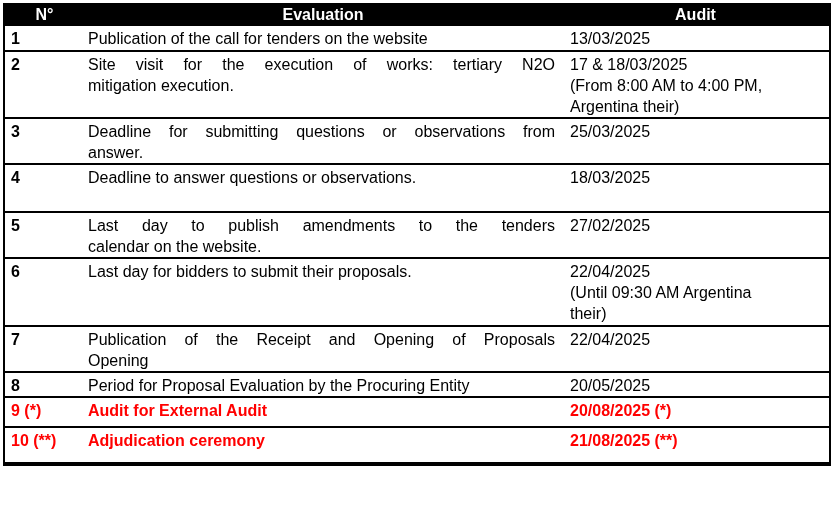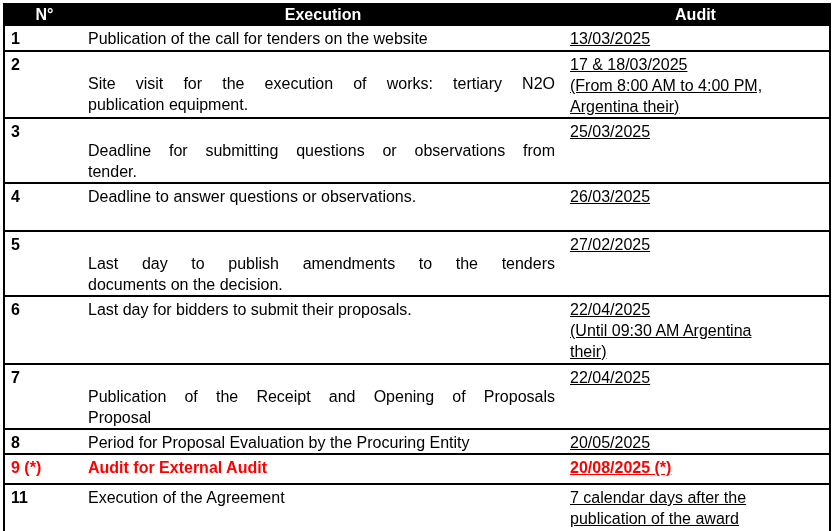--- a/index.html
+++ b/index.html
@@ -39,23 +39,23 @@
     font-weight:bold;
     font-size:16px;
     text-align:center;
     vertical-align:middle;
     padding:0;
   }
   tbody tr{border-bottom:2px solid var(--border);}
   tbody td{vertical-align:top;padding-top:2px;}
   td.no{padding-left:6px;font-weight:bold;white-space:nowrap;}
   td.ms{padding-left:4px;padding-right:7px;}
-  td.dt{padding-left:8px;padding-right:4px;text-decoration:underline;}
+  td.dt{padding-left:8px;padding-right:4px;}
   td.dt .ln{white-space:nowrap;}
-  .j{text-align:justify;text-align-last:justify;margin-top:19px;}
+  .j{text-align:justify;text-align-last:justify;}
   tr.hl{color:var(--highlight);}
   tr.hl td{font-weight:bold;}
   
   .r1{height:25px;}  .r2{height:67px;}  .r3{height:44px;}
   .r4{height:48px;}  .r5{height:43px;}  .r6{height:68px;}
   .r7{height:42px;}  .r8{height:25px;}  .r9{height:30px;}
   .r10{height:37px;} .r11{height:66px;}
 </style>
 </head>
 <body>
@@ -63,75 +63,75 @@
 <div class="page">
   <table class="schedule">
     <colgroup>
       <col class="c-no">
         <col class="c-ms">
         <col class="c-dt">
     </colgroup>
     <thead>
       <tr>
         <th>N°</th>
-        <th>Execution</th>
+        <th>Evaluation</th>
         <th>Audit</th>
       </tr>
     </thead>
     <tbody>
 
       <tr class="r1">
         <td class="no">1</td>
         <td class="ms">
           <div class="ln">Publication of the call for tenders on the website</div>
         </td>
         <td class="dt">
           <div class="ln">13/03/2025</div>
         </td>
       </tr>
 
       <tr class="r2">
         <td class="no">2</td>
         <td class="ms">
           <div class="ln j">Site visit for the execution of works: tertiary N2O</div>
-          <div class="ln">publication equipment.</div>
+          <div class="ln">mitigation execution.</div>
         </td>
         <td class="dt">
           <div class="ln">17 &amp; 18/03/2025</div>
           <div class="ln">(From 8:00 AM to 4:00 PM,</div>
           <div class="ln">Argentina their)</div>
         </td>
       </tr>
 
       <tr class="r3">
         <td class="no">3</td>
         <td class="ms">
           <div class="ln j">Deadline for submitting questions or observations from</div>
-          <div class="ln">tender.</div>
+          <div class="ln">answer.</div>
         </td>
         <td class="dt">
           <div class="ln">25/03/2025</div>
         </td>
       </tr>
 
       <tr class="r4">
         <td class="no">4</td>
         <td class="ms">
           <div class="ln">Deadline to answer questions or observations.</div>
         </td>
         <td class="dt">
-          <div class="ln">26/03/2025</div>
+          <div class="ln">18/03/2025</div>
         </td>
       </tr>
 
       <tr class="r5">
         <td class="no">5</td>
         <td class="ms">
           <div class="ln j">Last day to publish amendments to the tenders</div>
-          <div class="ln">documents on the decision.</div>
+          <div class="ln">calendar on the website.</div>
         </td>
         <td class="dt">
           <div class="ln">27/02/2025</div>
         </td>
       </tr>
 
       <tr class="r6">
         <td class="no">6</td>
         <td class="ms">
           <div class="ln">Last day for bidders to submit their proposals.</div>
@@ -140,21 +140,21 @@
           <div class="ln">22/04/2025</div>
           <div class="ln">(Until 09:30 AM Argentina</div>
           <div class="ln">their)</div>
         </td>
       </tr>
 
       <tr class="r7">
         <td class="no">7</td>
         <td class="ms">
           <div class="ln j">Publication of the Receipt and Opening of Proposals</div>
-          <div class="ln">Proposal</div>
+          <div class="ln">Opening</div>
         </td>
         <td class="dt">
           <div class="ln">22/04/2025</div>
         </td>
       </tr>
 
       <tr class="r8">
         <td class="no">8</td>
         <td class="ms">
           <div class="ln">Period for Proposal Evaluation by the Procuring Entity</div>
@@ -167,28 +167,26 @@
       <tr class="r9 hl">
         <td class="no">9 (*)</td>
         <td class="ms">
           <div class="ln">Audit for External Audit</div>
         </td>
         <td class="dt">
           <div class="ln">20/08/2025 (*)</div>
         </td>
       </tr>
 
-
-      <tr class="r11">
-        <td class="no">11</td>
+      <tr class="r10 hl">
+        <td class="no">10 (**)</td>
         <td class="ms">
-          <div class="ln">Execution of the Agreement</div>
+          <div class="ln">Adjudication ceremony</div>
         </td>
         <td class="dt">
-          <div class="ln">7 calendar days after the</div>
-          <div class="ln">publication of the award</div>
-          <div class="ln">decision</div>
+          <div class="ln">21/08/2025 (**)</div>
         </td>
       </tr>
+
 
     </tbody>
   </table>
 </div>
 
 </body></html>

